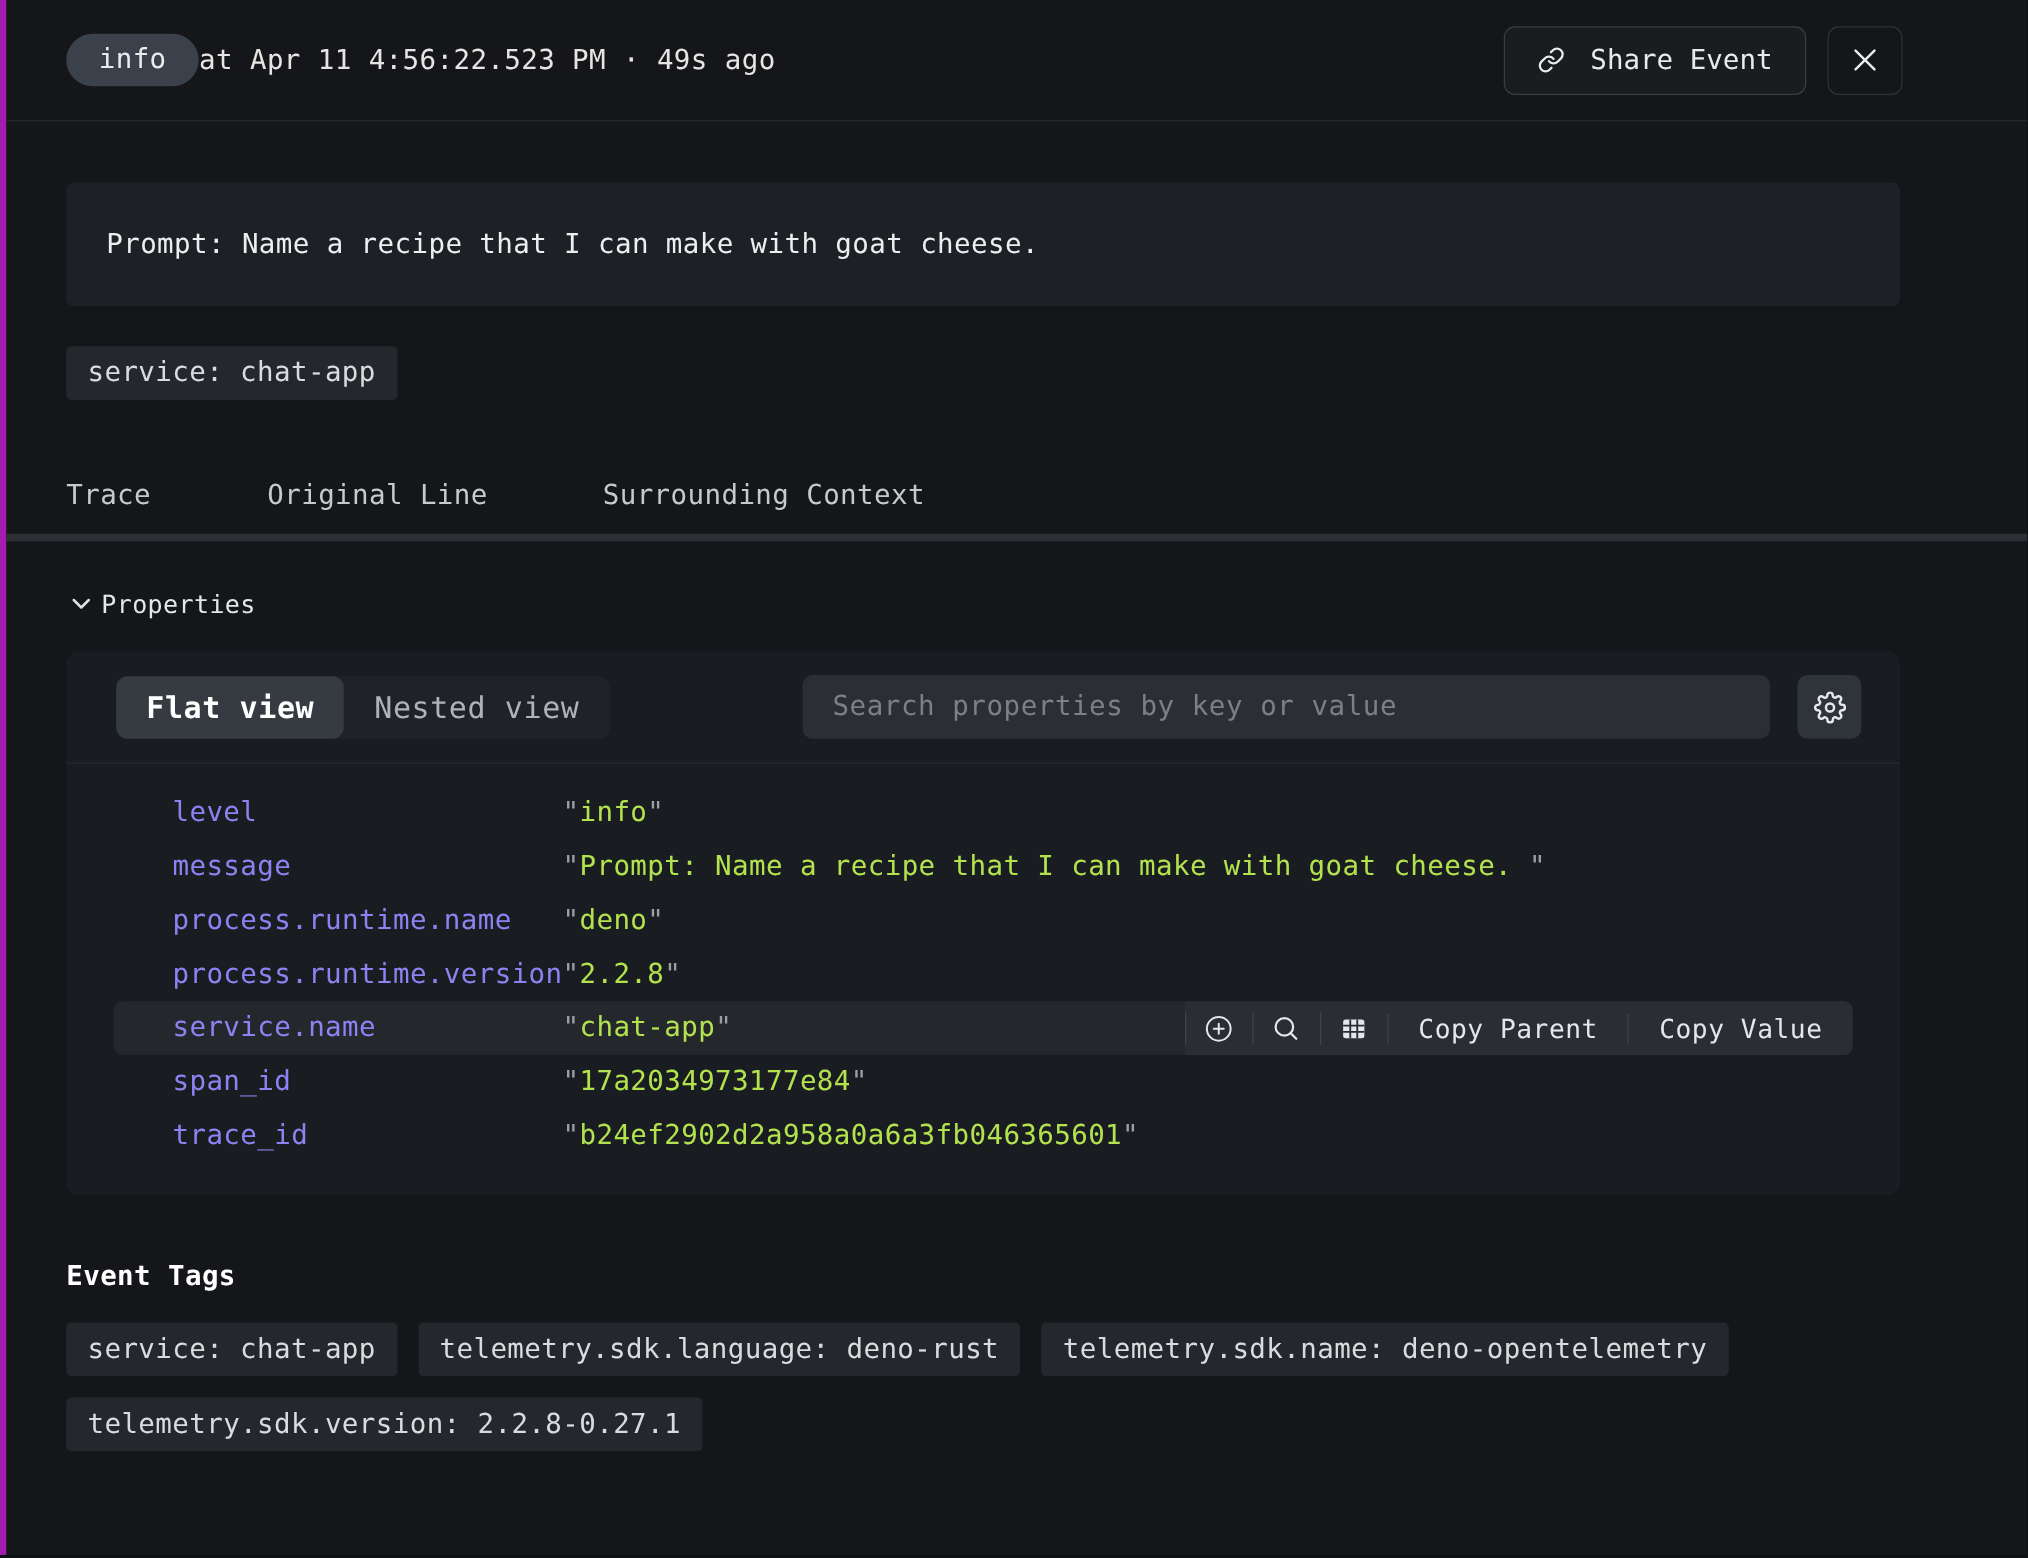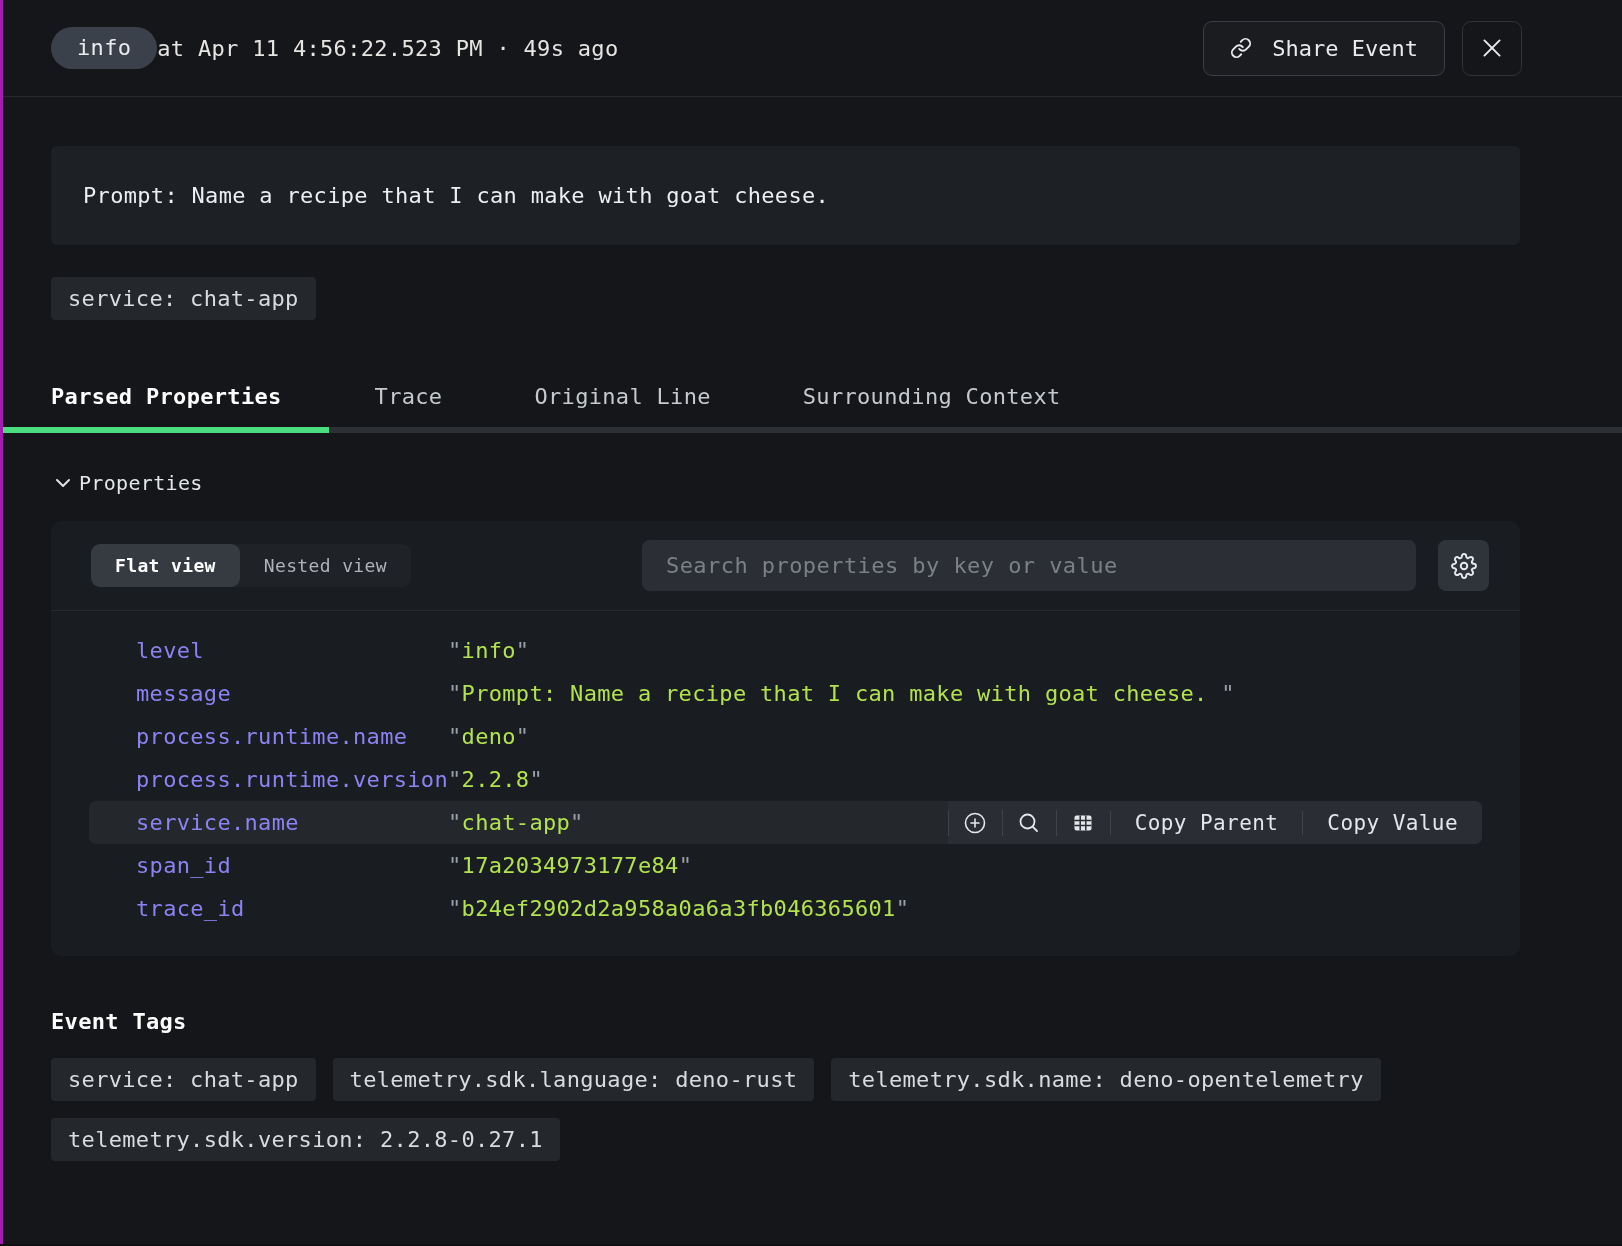--- a/index.html
+++ b/index.html
@@ -1,20 +1,20 @@
 <!DOCTYPE html>
 <html><head>
 <meta charset="utf-8">
 <style>
   * { box-sizing: border-box; }
   html, body { margin: 0; padding: 0; background: #0e1013; }
   .screen {
     width: 1622px; height: 1244px;
     background: #141619;
-    border-left: 3px solid #a21caf;
+    border-left: 5px solid #a21caf;
     font-family: "DejaVu Sans Mono", "Liberation Mono", monospace;
     color: #e8eaed;
     letter-spacing: 0.02em;
     overflow: hidden;
   }
 
   
   .topbar {
     height: 97px;
     display: flex; align-items: center;
@@ -89,21 +89,21 @@
   .section-head svg { color: #dfe2e6; }
 
   .card {
     margin-top: 26px;
     background: #191c20; border-radius: 10px;
     padding-bottom: 26px;
   }
   .toolbar { display: flex; align-items: center; padding: 19px 31px 19px 40px; }
   .toggle-group { display: flex; background: #1f2227; border-radius: 9px; }
   .toggle-btn {
-    padding: 11px 24px; font: inherit; font-size: 18px;
+    padding: 11px 24px; font: inherit; font-size: 24px;
     color: #afb3b9; background: transparent; border: none;
     border-radius: 9px; cursor: pointer; letter-spacing: 0.02em;
   }
   .toggle-btn--active { background: #363b42; color: #ffffff; font-weight: bold; }
   .search-input {
     margin-left: auto; width: 774px; height: 51px;
     background: #2b2f35; border: none; border-radius: 8px;
     padding: 0 24px; font: inherit; font-size: 22px; letter-spacing: 0.02em;
     color: #e8eaed; outline: none;
   }
@@ -183,21 +183,20 @@
 
     <div class="message-box">
       <span>Prompt: Name a recipe that I can make with goat cheese.</span>
     </div>
 
     <div>
       <span class="service-chip">service: chat-app</span>
     </div>
 
     <div class="tabs">
-      <div class="tab tab--active">Parsed Properties</div>
       <div class="tab">Trace</div>
       <div class="tab">Original Line</div>
       <div class="tab">Surrounding Context</div>
     </div>
 
     <div class="section-head">
       <span style="display:flex">
         <svg width="24" height="24" viewBox="0 0 24 24" fill="none" stroke="currentColor" stroke-width="2" stroke-linecap="round" stroke-linejoin="round">
             <polyline points="6 9 12 15 18 9"></polyline>
           </svg>

